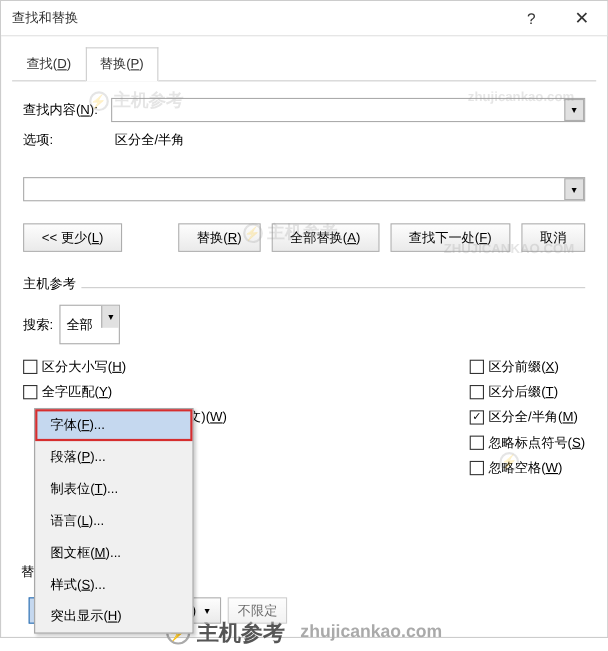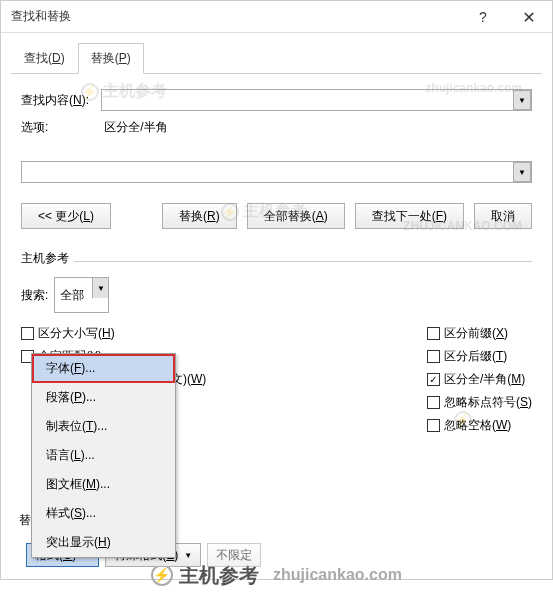--- a/index.html
+++ b/index.html
@@ -29,21 +29,21 @@
 .group-label span { background: #fff; position: relative; top: 6px; padding-right: 5px; }
 .search-row { display: flex; align-items: center; font-size: 12px; margin: 15px 0 12px 0; }
 .search-row .lbl { margin-right: 6px; }
 .select-box { width: 55px; height: 36px; border: 1px solid #ababab; display: flex; align-items: center; padding-left: 5px; position: relative; }
 .select-box .dd { width: 16px; height: 20px; border-left: 1px solid #ababab; position: absolute; right: 0; top: 0; display: flex; align-items: center; justify-content: center; font-size: 8px; background: #e1e1e1; }
 .checks { display: flex; justify-content: space-between; }
 .checks-col { display: flex; flex-direction: column; gap: 6px; }
 .check-item { display: flex; align-items: center; font-size: 12px; gap: 4px; }
 .check-box { width: 13px; height: 13px; border: 1px solid #333; display: inline-flex; align-items: center; justify-content: center; font-size: 10px; line-height: 1; background: #fff; }
 .check-item u { text-decoration: underline; }
-.popup-menu { position: absolute; left: 30px; top: 352px; width: 145px; background: #f0f0f0; border: 1px solid #a0a0a0; box-shadow: 2px 2px 3px rgba(0,0,0,0.2); z-index: 10; }
+.popup-menu { position: absolute; left: 30px; top: 370px; width: 145px; background: #f0f0f0; border: 1px solid #a0a0a0; box-shadow: 2px 2px 3px rgba(0,0,0,0.2); z-index: 10; }
 .popup-item { padding: 6px 14px; font-size: 12px; cursor: default; }
 .popup-item.highlighted { background: #c5d8ef; border: 2px solid #d62e2e; padding: 4px 12px; }
 .popup-item u { text-decoration: underline; }
 .bottom-bar { position: absolute; left: 25px; bottom: 12px; display: flex; gap: 6px; z-index: 5; }
 .btn-drop { height: 24px; padding: 0 8px; border: 1px solid #2a6fb3; background: #c5d8ef; font-size: 12px; display: inline-flex; align-items: center; }
 .btn-drop .caret { margin-left: 6px; font-size: 8px; }
 .btn-drop2 { height: 24px; padding: 0 8px; border: 1px solid #adadad; background: linear-gradient(#fdfdfd,#eaeaea); font-size: 12px; display: inline-flex; align-items: center; }
 .btn-drop2 .caret { margin-left: 6px; font-size: 8px; }
 .watermark { position: absolute; color: rgba(150,150,150,0.25); font-size: 16px; font-weight: bold; pointer-events: none; display: flex; align-items: center; gap: 4px; }
 .wm-icon { width: 18px; height: 18px; border: 2px solid rgba(150,150,150,0.25); border-radius: 50%; display: inline-flex; align-items: center; justify-content: center; font-size: 12px; }

